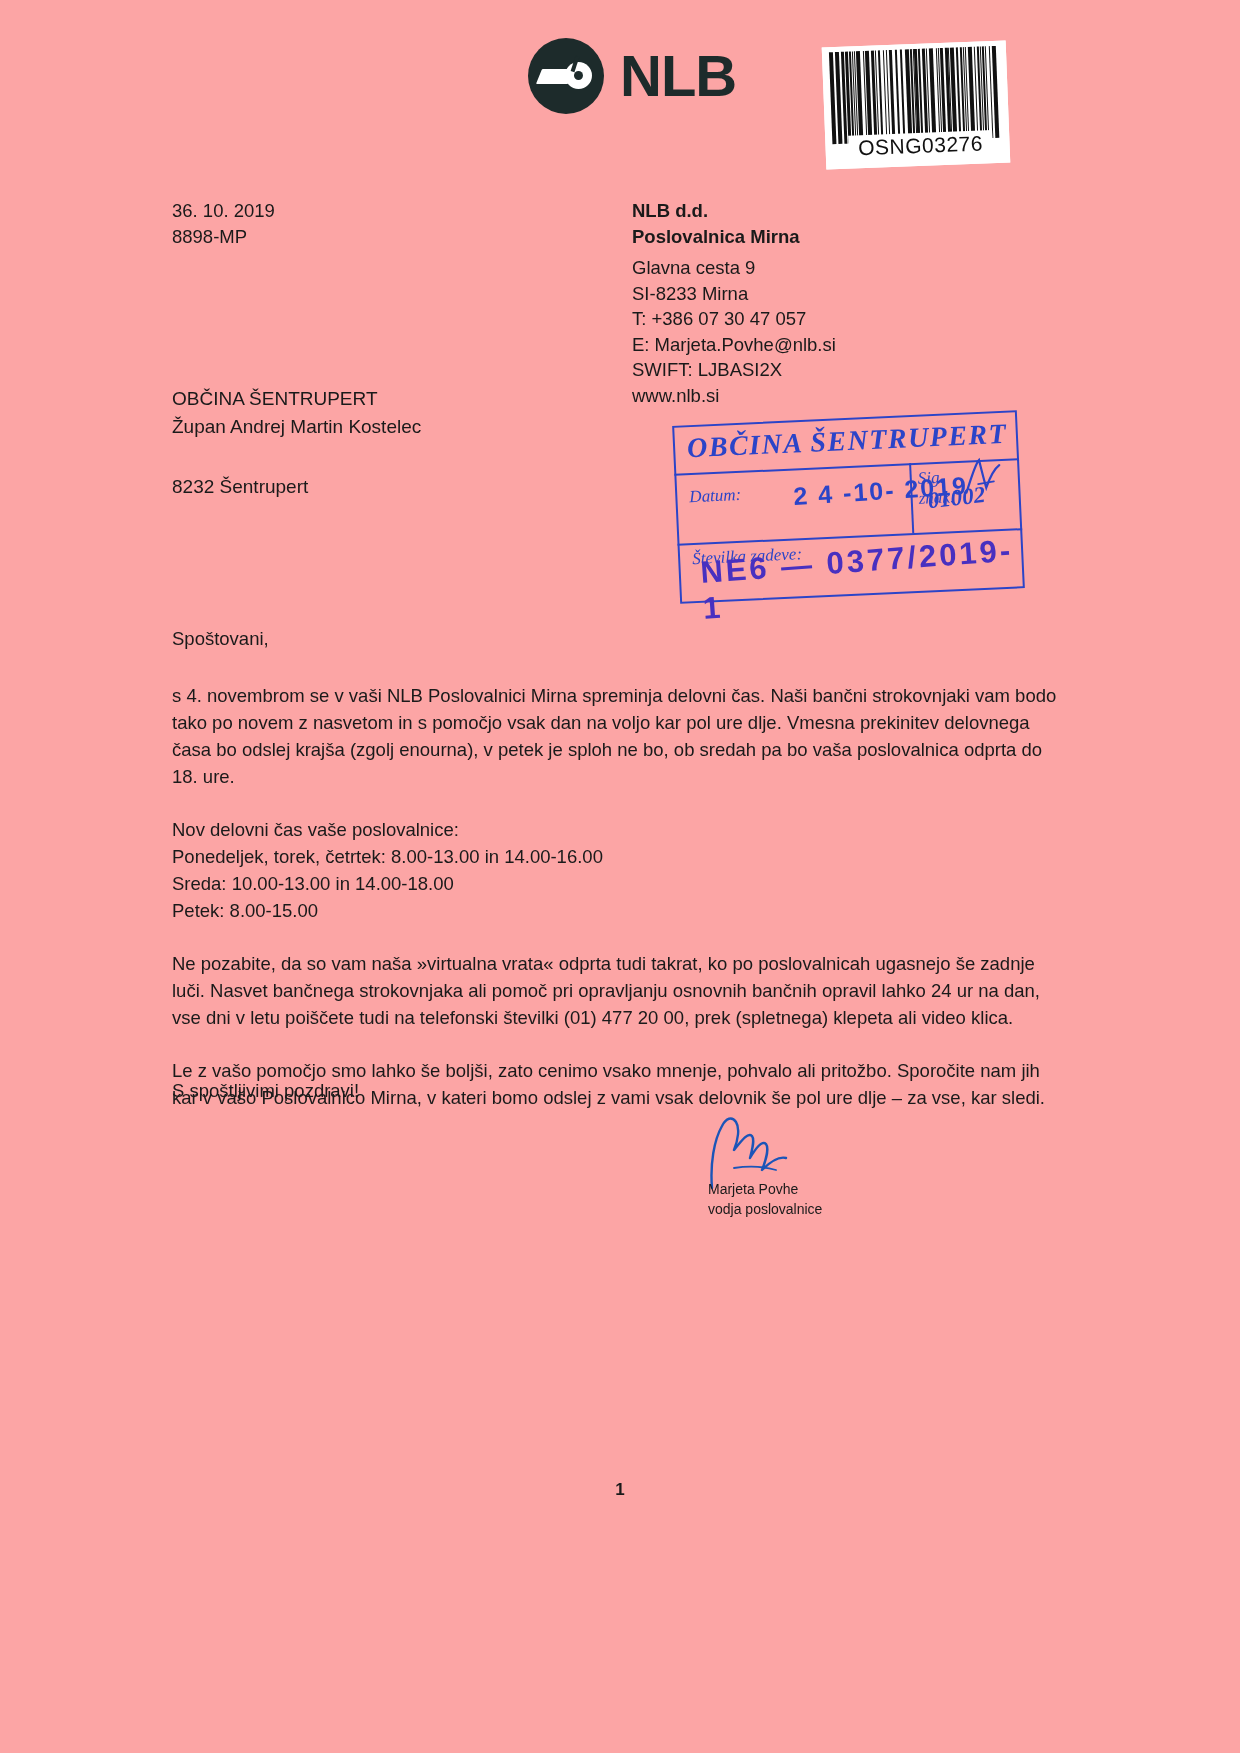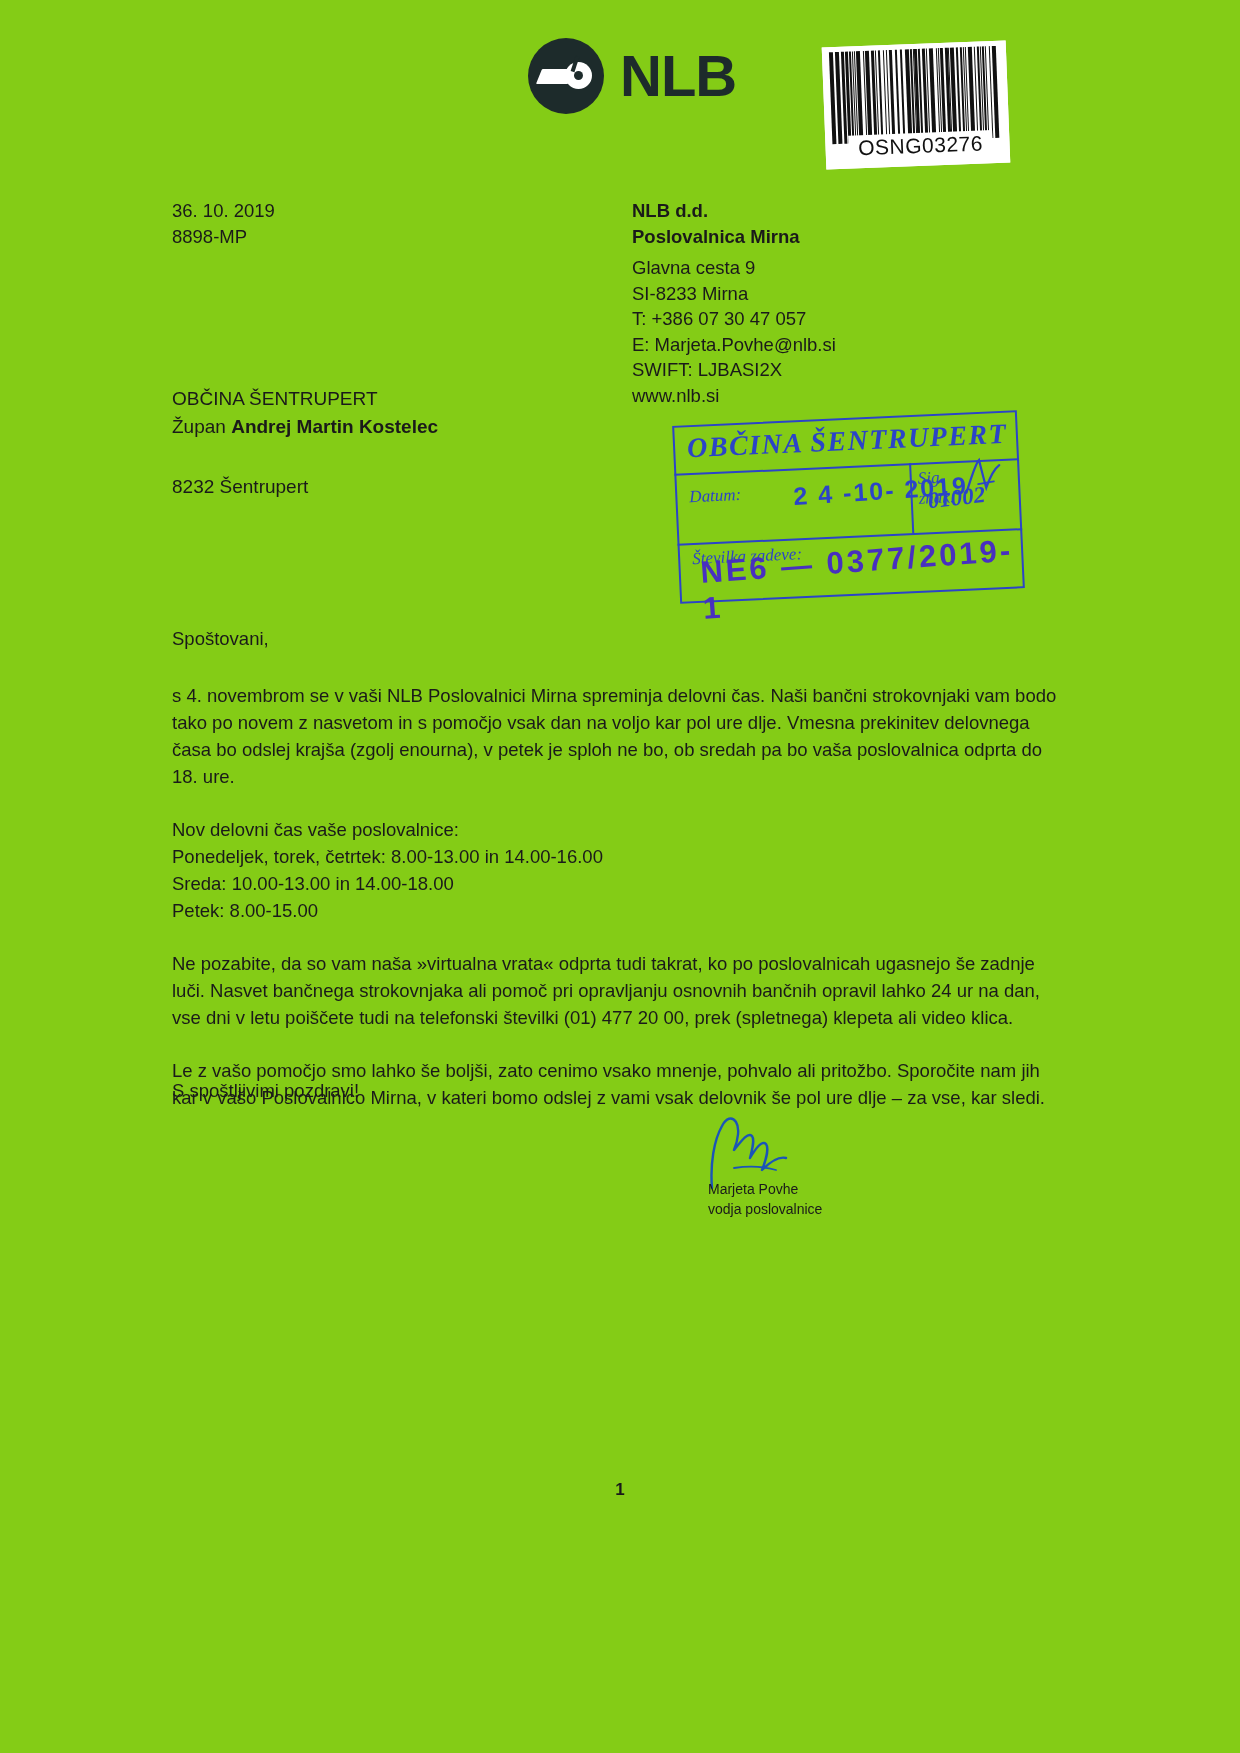--- a/index.html
+++ b/index.html
@@ -12,21 +12,21 @@
     height: 1753px;
     position: relative;
     font-family: "Liberation Sans", sans-serif;
     color: #1a1a1a;
     overflow: hidden;
   }
 
   .page {
     position: absolute;
     inset: 0;
-    background: #84cc16;
+    background: #fca5a5;
   }
 
   
   .logo-block {
     position: absolute;
     left: 528px;
     top: 38px;
     display: flex;
     align-items: center;
     gap: 16px;
@@ -145,21 +145,21 @@
   .sender .addr { margin-top: 6px; }
 
   
   .recipient {
     position: absolute;
     left: 172px;
     top: 385px;
     font-size: 19px;
     line-height: 1.45;
   }
-  .recipient .bold { font-weight: bold; margin-top: 44px; }
+  .recipient .bold { font-weight: normal; margin-top: 44px; }
   .recipient .city { margin-top: 33px; }
 
   
   .stamp {
     position: absolute;
     left: 676px;
     top: 418px;
     width: 345px;
     height: 178px;
     transform: rotate(-2.6deg);

